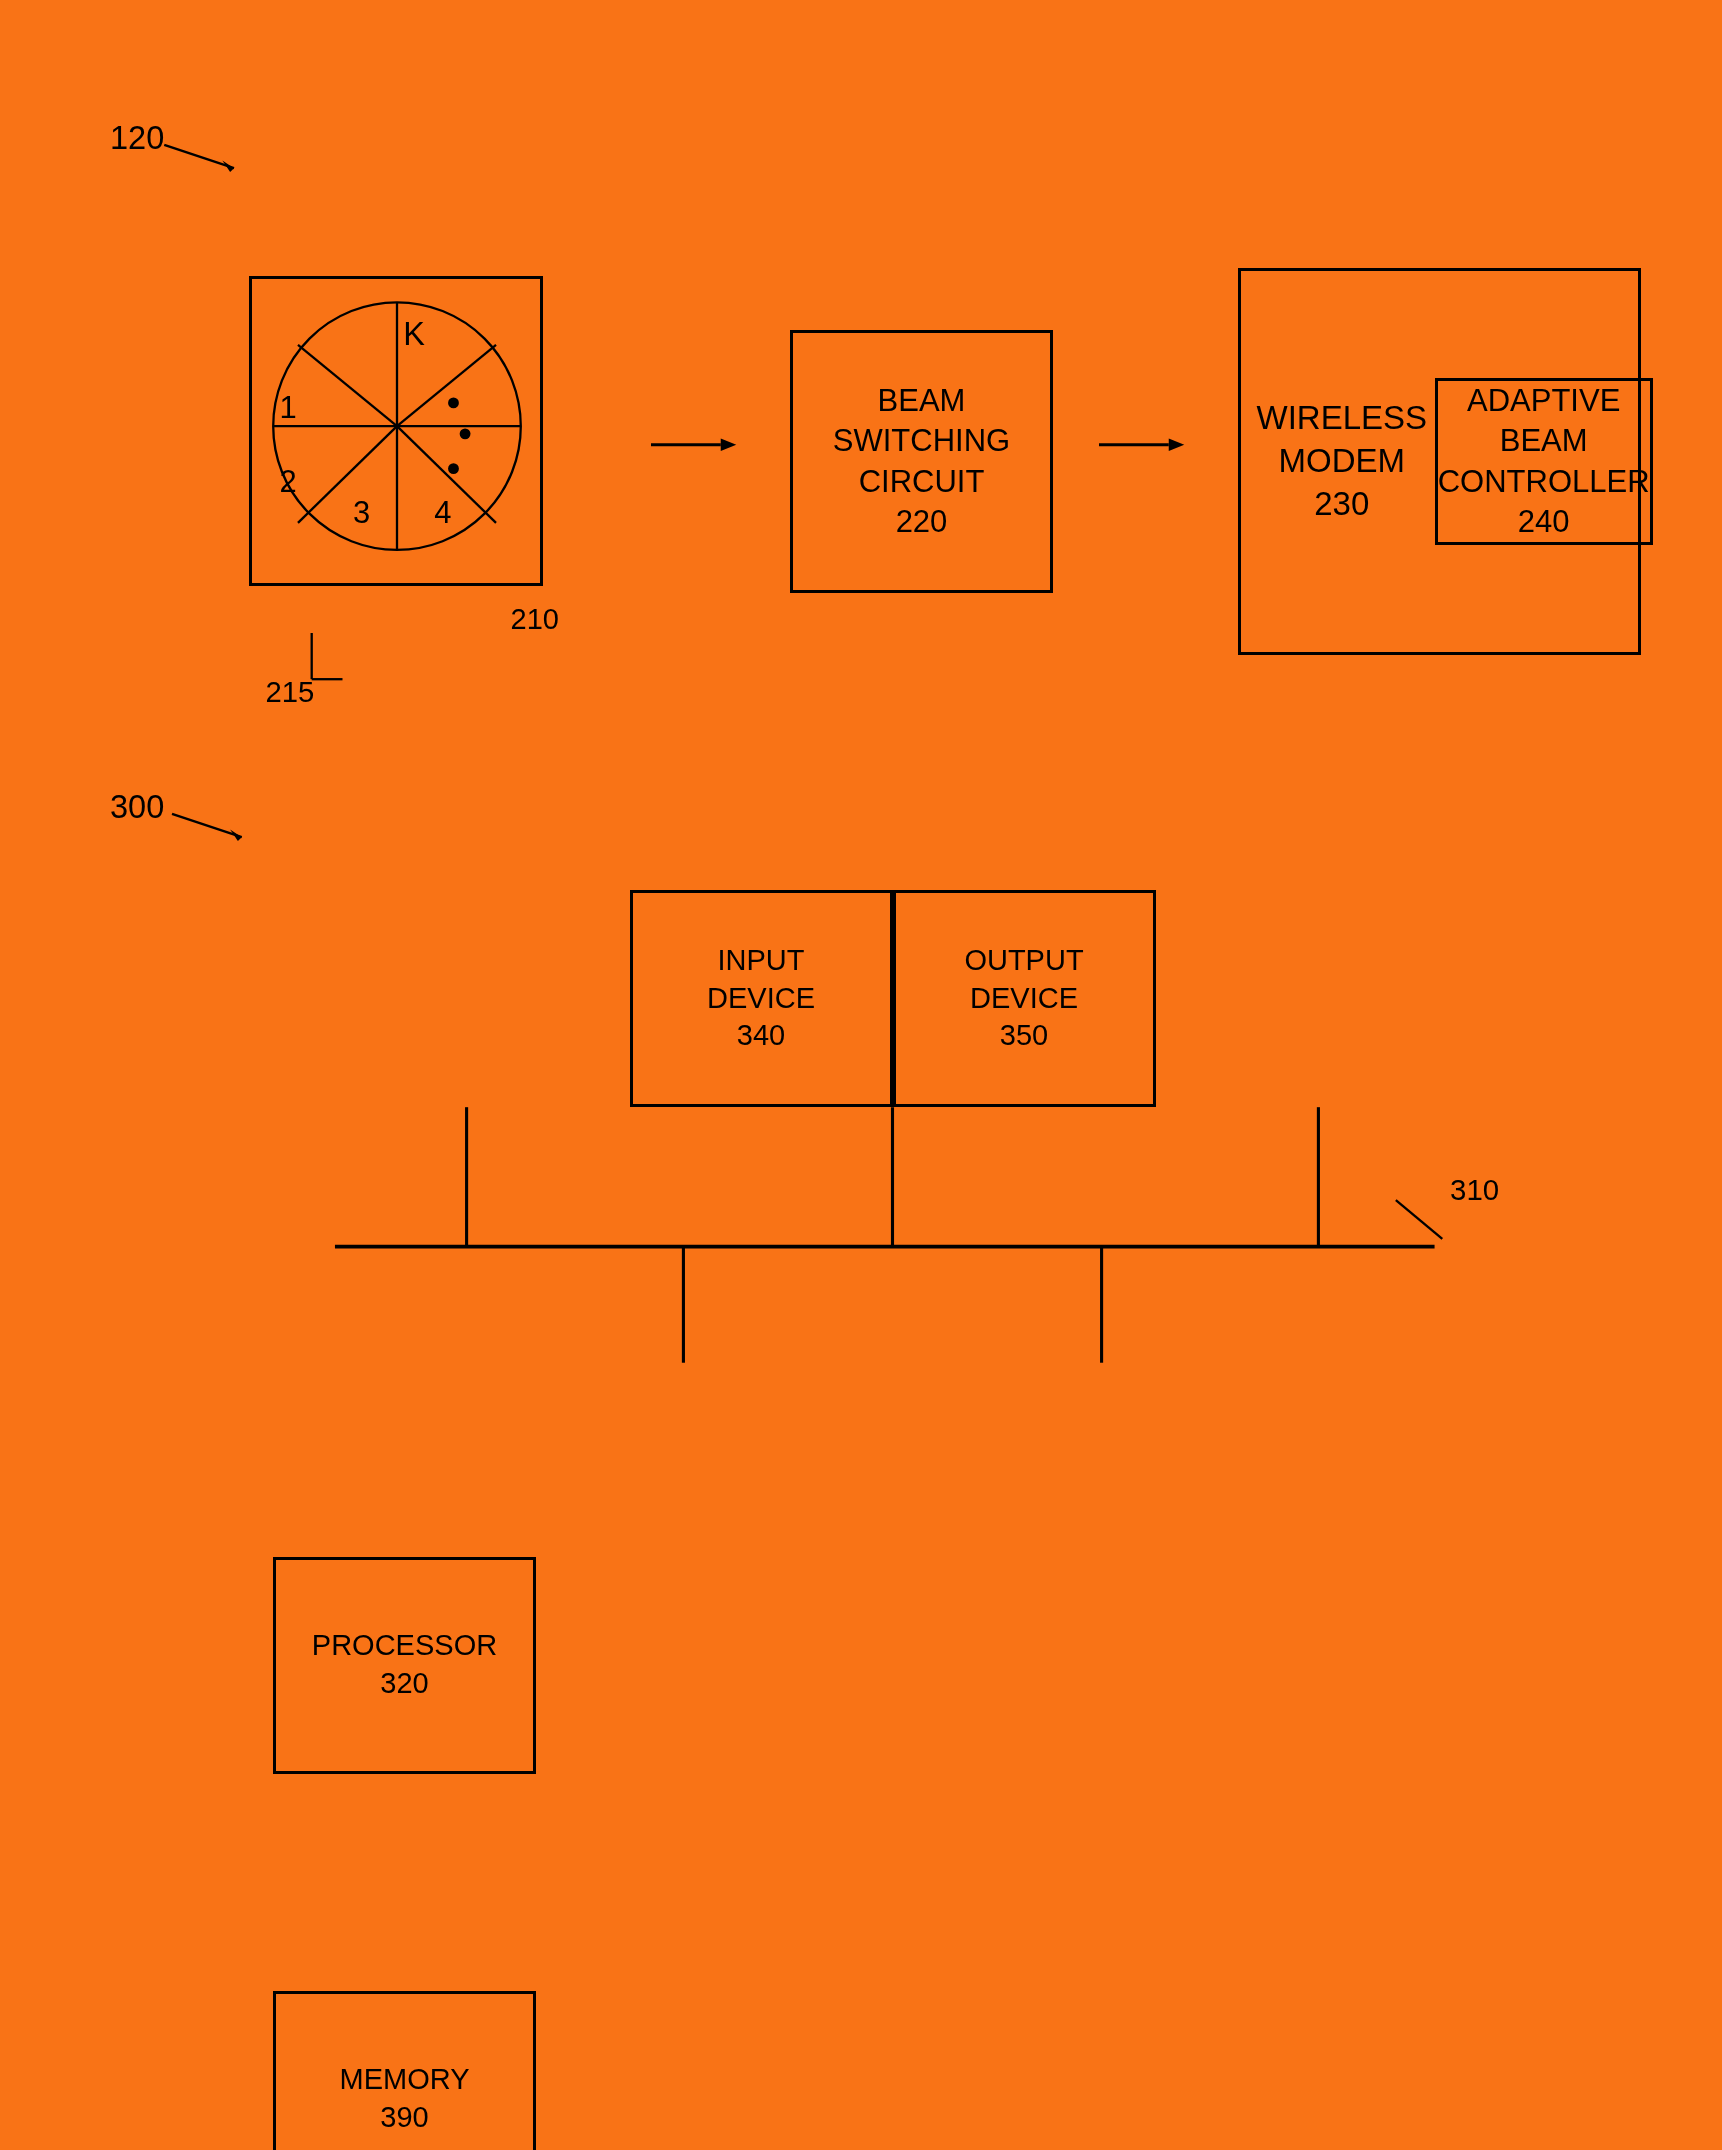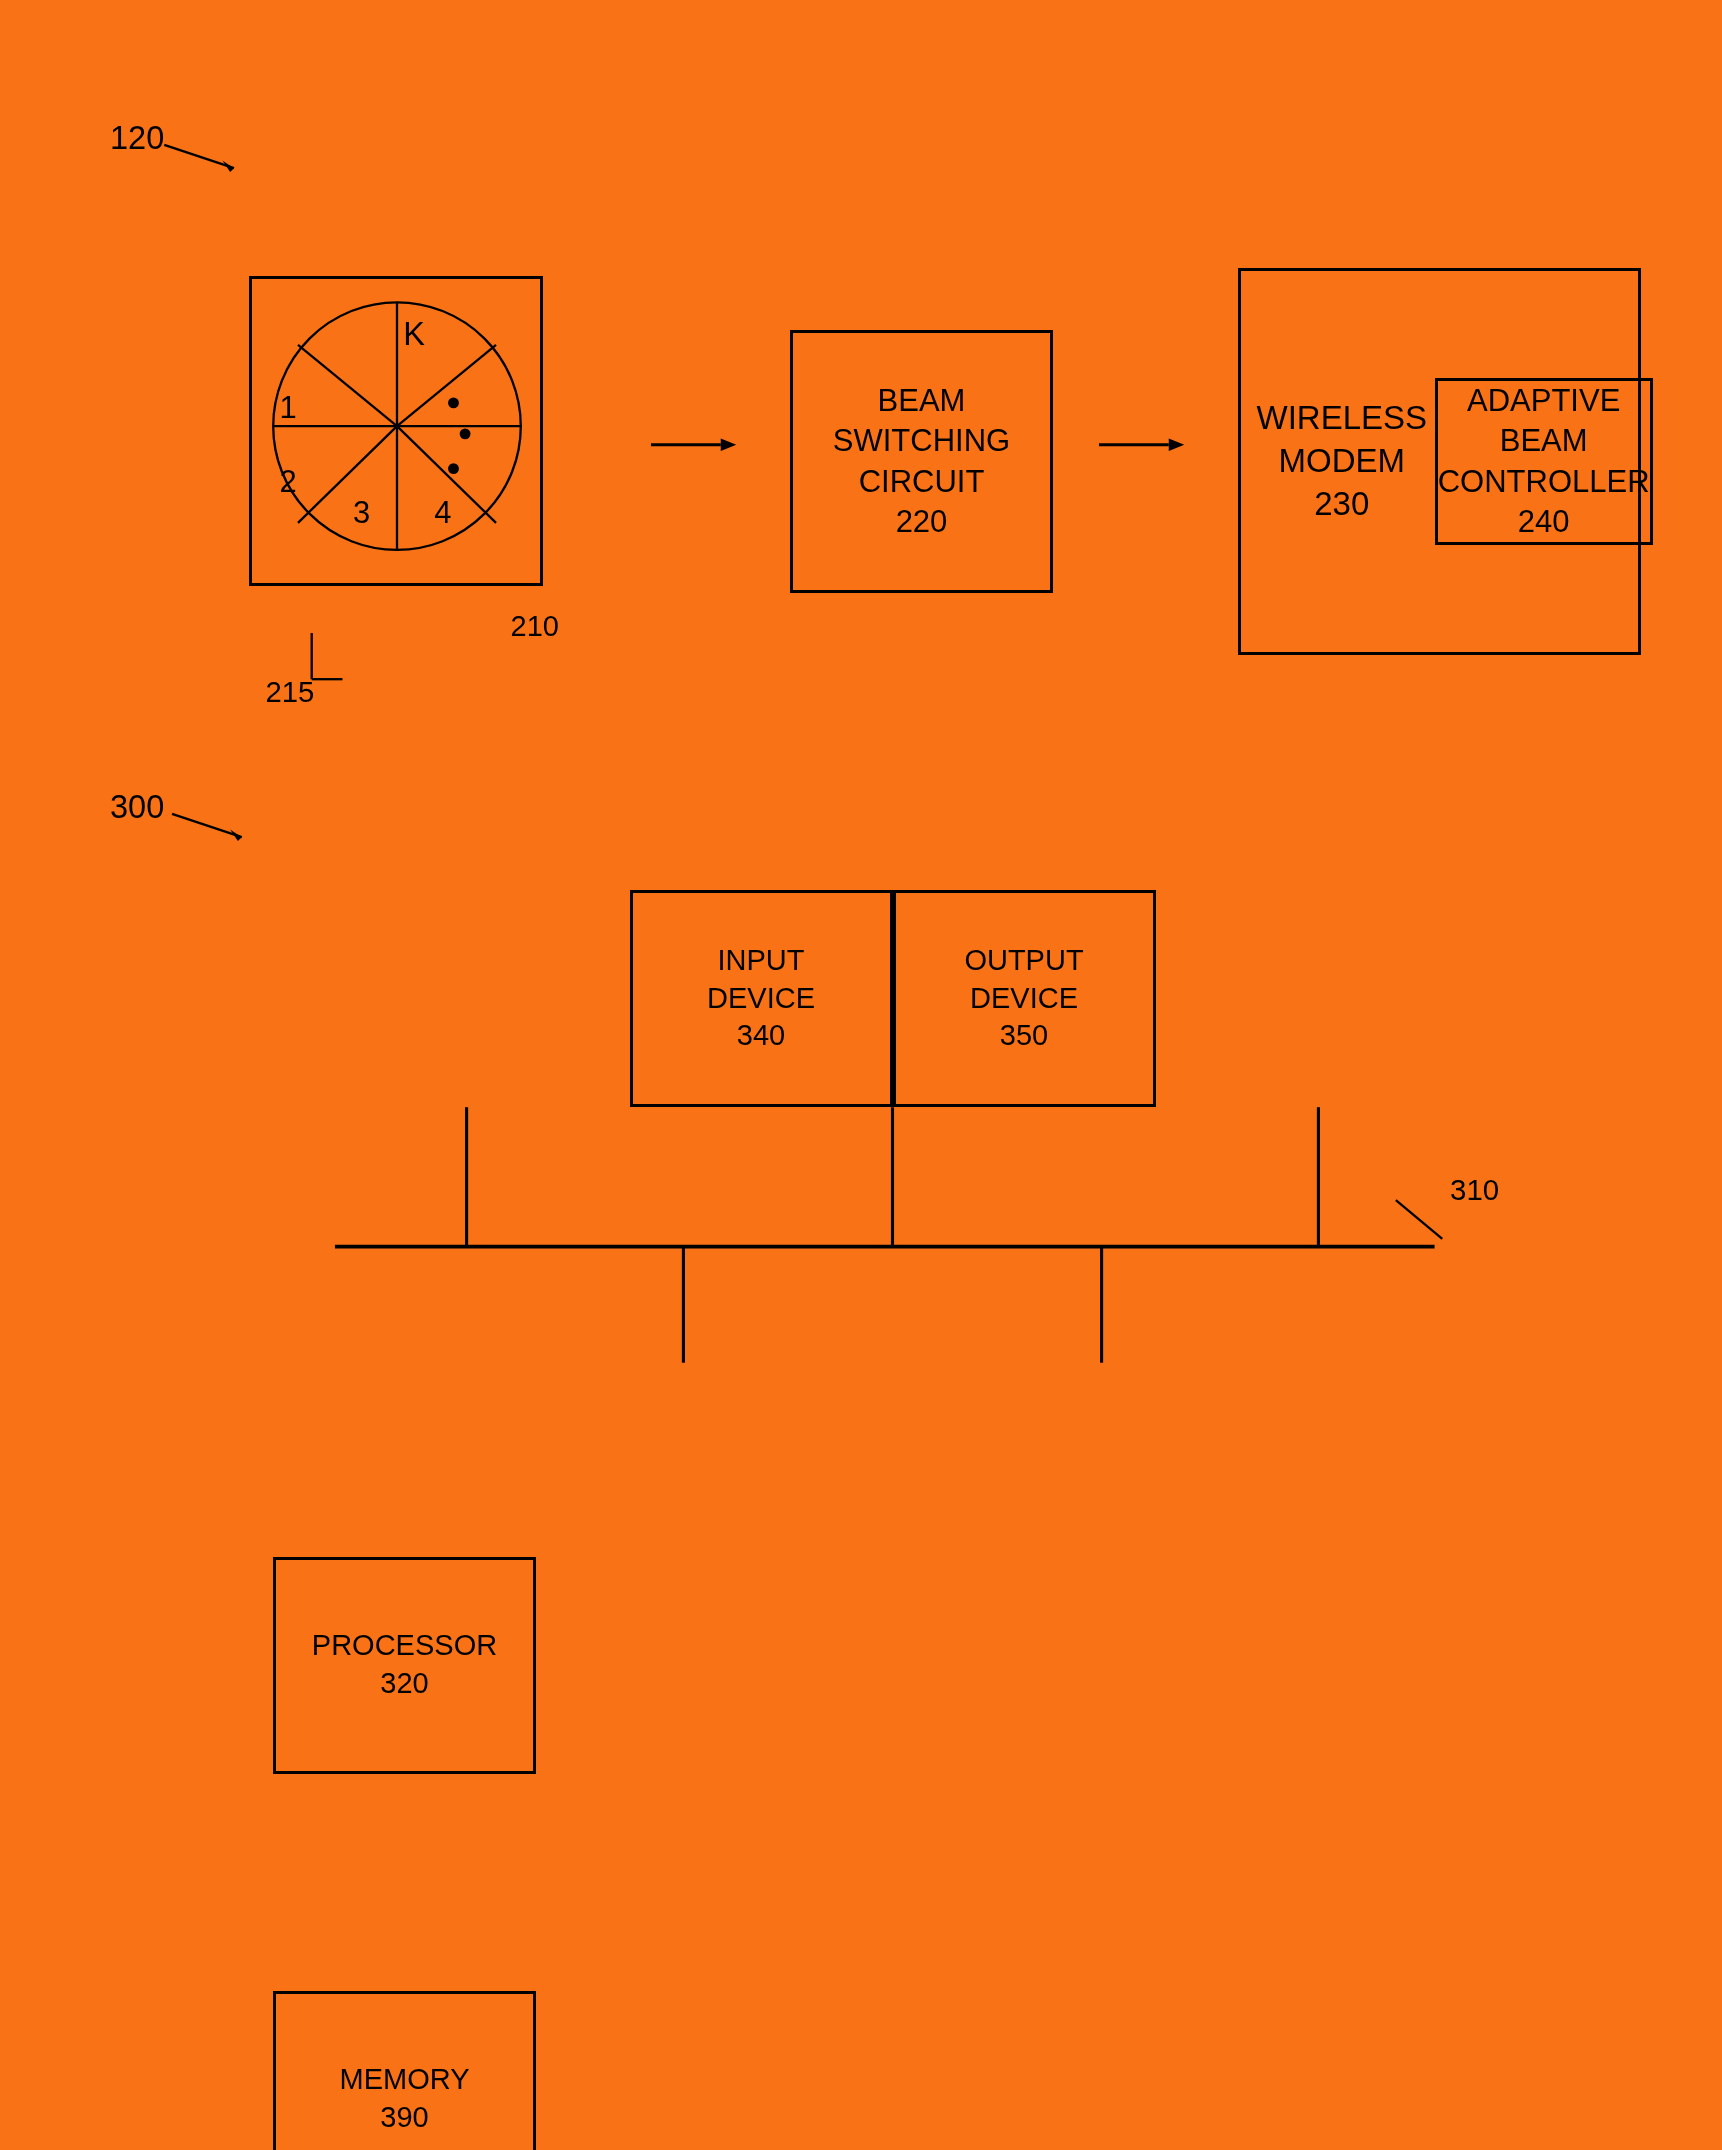--- a/index.html
+++ b/index.html
@@ -173,21 +173,21 @@
           <text x="30" y="175" font-size="40" font-family="Arial" fill="#000">1</text>
           <text x="30" y="270" font-size="40" font-family="Arial" fill="#000">2</text>
           <text x="125" y="310" font-size="40" font-family="Arial" fill="#000">3</text>
           <text x="230" y="310" font-size="40" font-family="Arial" fill="#000">4</text>
 
           <circle cx="255" cy="155" r="7" fill="#000"></circle>
           <circle cx="270" cy="195" r="7" fill="#000"></circle>
           <circle cx="255" cy="240" r="7" fill="#000"></circle>
         </svg>
 
-        <div style="position:absolute; bottom:5px; right:0; font-size:29px;">210</div>
+        <div style="position:absolute; bottom:12px; right:0; font-size:29px;">210</div>
 
         <svg style="position:absolute; bottom:-62px; left:62px;" width="155" height="77" viewBox="0 0 200 100">
           <line x1="60" y1="0" x2="60" y2="60" stroke="#000" stroke-width="3"></line>
           <line x1="60" y1="60" x2="100" y2="60" stroke="#000" stroke-width="3"></line>
           <text x="0" y="90" font-size="38" font-family="Arial" fill="#000">215</text>
         </svg>
       </div>
 
       <div style="margin-top:-31px; margin-left:46px;">
         <svg width="93" height="15.5" viewBox="0 0 120 20">

